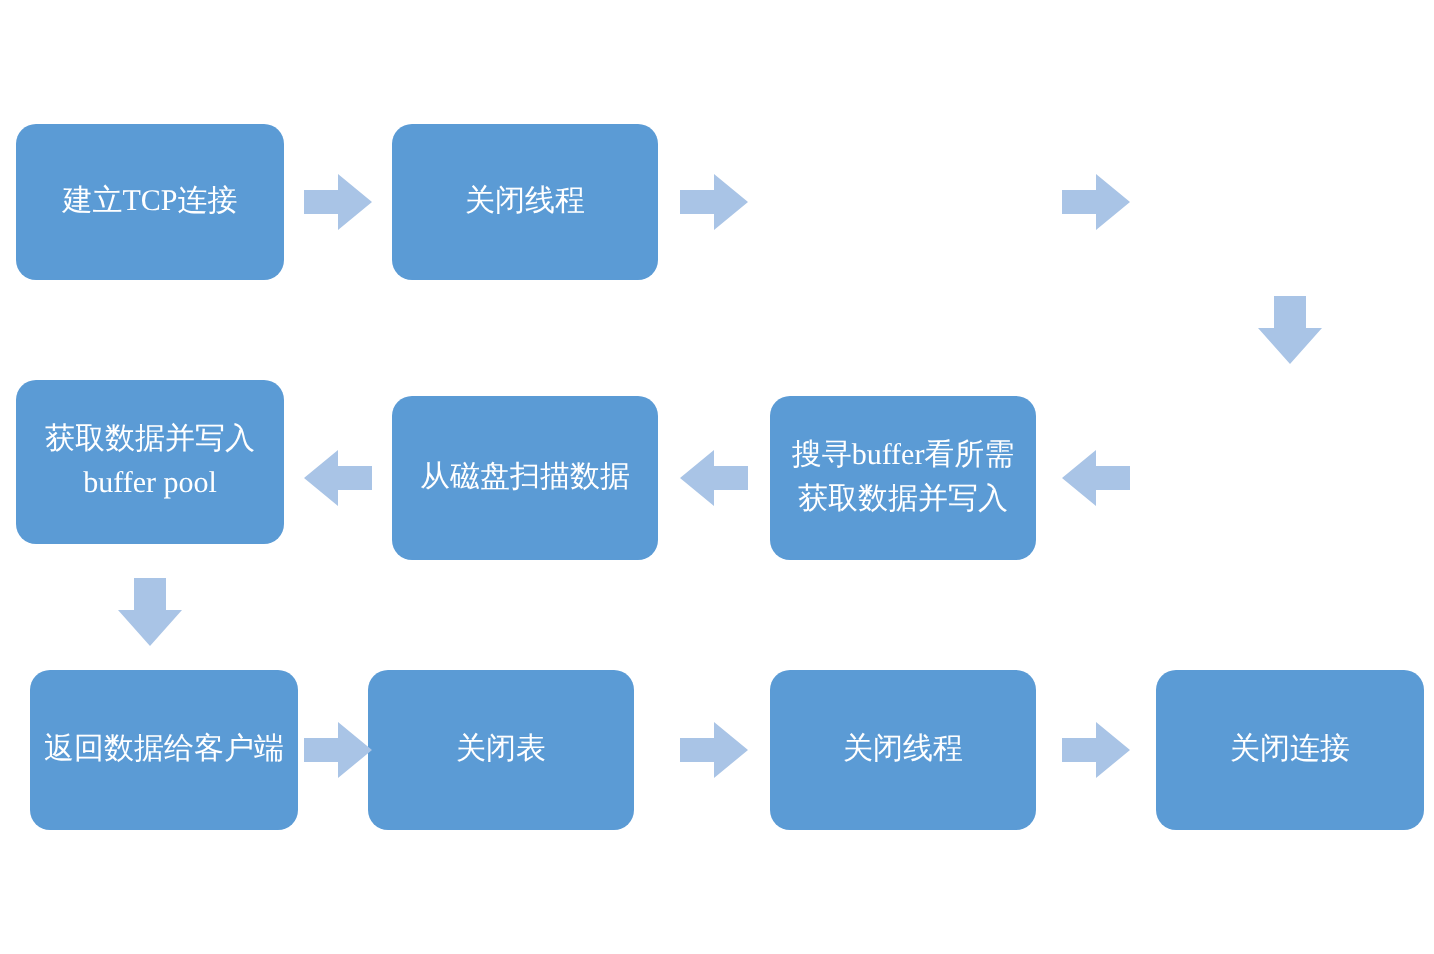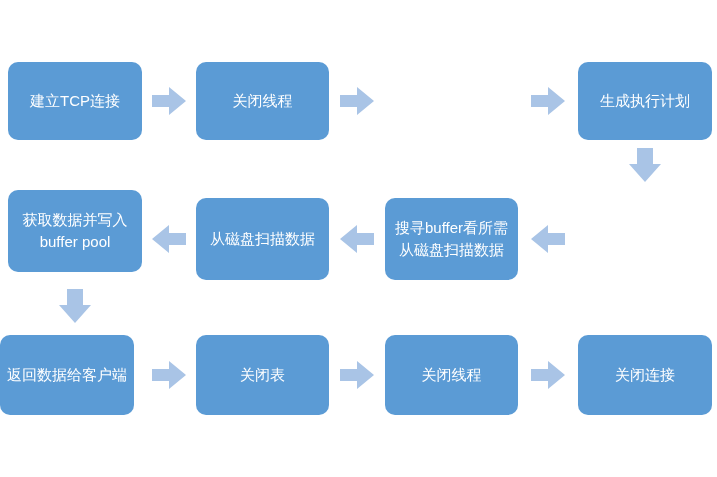--- a/index.html
+++ b/index.html
@@ -1,20 +1,20 @@
 <!DOCTYPE html>
 <html style="--page-background: #ffffff; --box-fill: #5b9bd5; --box-text: #ffffff; --arrow-fill: #a9c4e6;"><head>
 <meta charset="utf-8">
 <style>
   html,body{margin:0;padding:0;background:#fff;}
   .canvas{
     position:relative;
     width:717px;height:477px;
     background:var(--page-background,#ffffff);
-    font-family:Liberation Sans, sans-serif;
+    font-family:Liberation Serif, serif;
     overflow:hidden;
   }
   .box{
     position:absolute;
     background:var(--box-fill,#5b9bd5);
     color:var(--box-text,#ffffff);
     border-radius:10px;
     display:flex;align-items:center;justify-content:center;
     text-align:center;
     font-size:15px;
@@ -25,58 +25,57 @@
   }
   .arrow{position:absolute;display:block;}
 </style>
 </head>
 <body>
 
 <div class="canvas">
 
   <div class="box" style="left:8px;top:62px;width:134px;height:78px">建立TCP连接</div>
   <div class="box" style="left:196px;top:62px;width:133px;height:78px">关闭线程</div>
-  <div class="box" style="left:578px;top:62px;width:134px;height:78px">生成执行计划</div>
 
   <svg class="arrow" style="left:152px;top:87px" width="34" height="28" viewBox="0 0 34 28">
     <polygon points="0,8 17,8 17,0 34,14 17,28 17,20 0,20" fill="#a9c4e6"></polygon>
   </svg>
   <svg class="arrow" style="left:340px;top:87px" width="34" height="28" viewBox="0 0 34 28">
     <polygon points="0,8 17,8 17,0 34,14 17,28 17,20 0,20" fill="#a9c4e6"></polygon>
   </svg>
   <svg class="arrow" style="left:531px;top:87px" width="34" height="28" viewBox="0 0 34 28">
     <polygon points="0,8 17,8 17,0 34,14 17,28 17,20 0,20" fill="#a9c4e6"></polygon>
   </svg>
 
   <svg class="arrow" style="left:629px;top:148px" width="32" height="34" viewBox="0 0 32 34">
     <polygon points="8,0 24,0 24,16 32,16 16,34 0,16 8,16" fill="#a9c4e6"></polygon>
   </svg>
 
   <div class="box" style="left:385px;top:198px;width:133px;height:82px">搜寻buffer看所需
-从磁盘扫描数据</div>
+获取数据并写入</div>
   <div class="box" style="left:196px;top:198px;width:133px;height:82px">从磁盘扫描数据</div>
   <div class="box" style="left:8px;top:190px;width:134px;height:82px">获取数据并写入
 buffer pool</div>
 
   <svg class="arrow" style="left:531px;top:225px" width="34" height="28" viewBox="0 0 34 28">
     <polygon points="34,8 17,8 17,0 0,14 17,28 17,20 34,20" fill="#a9c4e6"></polygon>
   </svg>
   <svg class="arrow" style="left:340px;top:225px" width="34" height="28" viewBox="0 0 34 28">
     <polygon points="34,8 17,8 17,0 0,14 17,28 17,20 34,20" fill="#a9c4e6"></polygon>
   </svg>
   <svg class="arrow" style="left:152px;top:225px" width="34" height="28" viewBox="0 0 34 28">
     <polygon points="34,8 17,8 17,0 0,14 17,28 17,20 34,20" fill="#a9c4e6"></polygon>
   </svg>
 
   <svg class="arrow" style="left:59px;top:289px" width="32" height="34" viewBox="0 0 32 34">
     <polygon points="8,0 24,0 24,16 32,16 16,34 0,16 8,16" fill="#a9c4e6"></polygon>
   </svg>
 
-  <div class="box" style="left:0;top:335px;width:134px;height:80px">返回数据给客户端</div>
-  <div class="box" style="left:196px;top:335px;width:133px;height:80px">关闭表</div>
+  <div class="box" style="left:15px;top:335px;width:134px;height:80px">返回数据给客户端</div>
+  <div class="box" style="left:184px;top:335px;width:133px;height:80px">关闭表</div>
   <div class="box" style="left:385px;top:335px;width:133px;height:80px">关闭线程</div>
   <div class="box" style="left:578px;top:335px;width:134px;height:80px">关闭连接</div>
 
   <svg class="arrow" style="left:152px;top:361px" width="34" height="28" viewBox="0 0 34 28">
     <polygon points="0,8 17,8 17,0 34,14 17,28 17,20 0,20" fill="#a9c4e6"></polygon>
   </svg>
   <svg class="arrow" style="left:340px;top:361px" width="34" height="28" viewBox="0 0 34 28">
     <polygon points="0,8 17,8 17,0 34,14 17,28 17,20 0,20" fill="#a9c4e6"></polygon>
   </svg>
   <svg class="arrow" style="left:531px;top:361px" width="34" height="28" viewBox="0 0 34 28">

